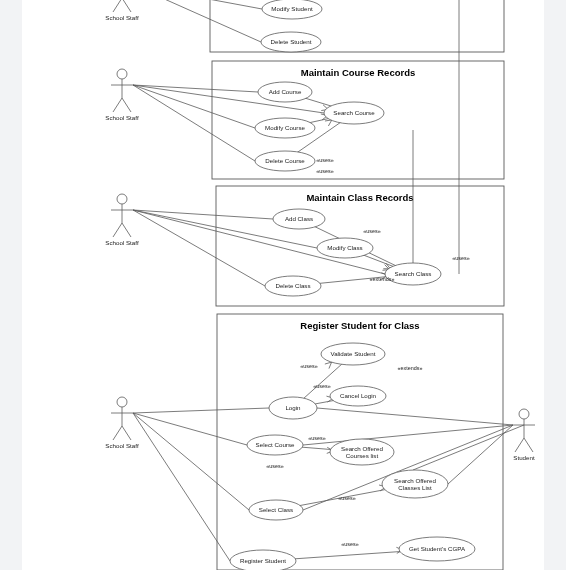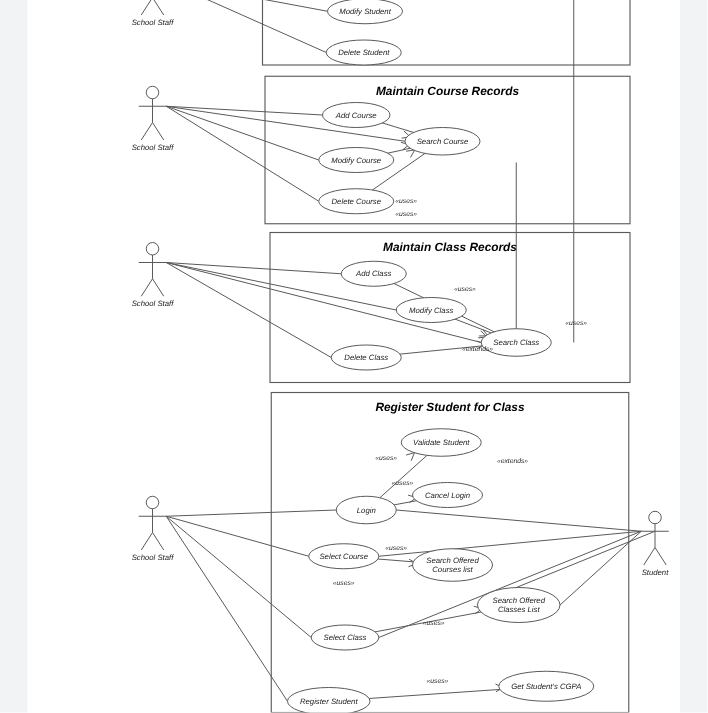--- a/index.html
+++ b/index.html
@@ -6,21 +6,20 @@
   body{
     width:566px;height:570px;
     background:#ffffff;
     font-family:"Liberation Sans",sans-serif;
     overflow:hidden;
     position:relative;
   }
   #canvas{
     position:absolute;left:0;top:0;width:566px;height:570px;
     background:#ffffff;
-    font-style:italic;
   }
   .edge-strip{
     position:absolute;top:0;height:570px;width:22px;background:#f2f3f5;
   }
   .edge-left{left:0;}
   .edge-right{right:0;}
   .page-sheet{
     position:absolute;left:86px;top:0;width:458px;height:570px;
     background:#ffffff;
   }

